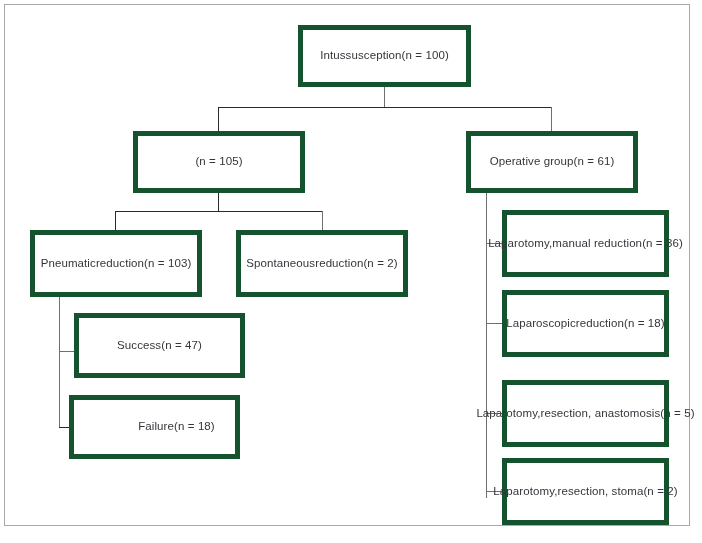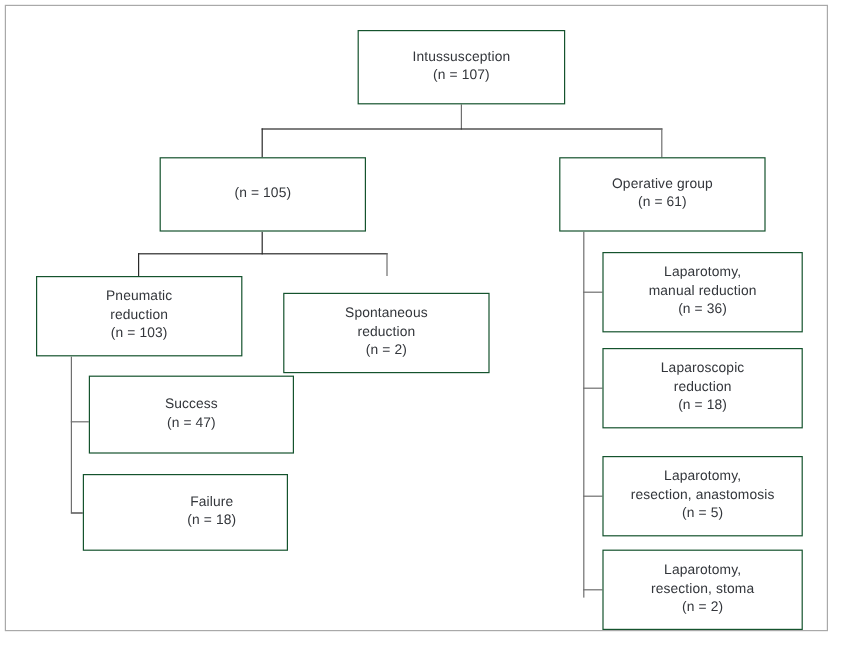--- a/index.html
+++ b/index.html
@@ -25,24 +25,24 @@
     top: 4px;
     width: 686px;
     height: 522px;
     border: 1px solid #a9a9a9;
     box-sizing: border-box;
     background: #ffffff;
   }
   .node {
     position: absolute;
     box-sizing: border-box;
-    border: 1px solid #14532d;
+    border: 5px solid #14532d;
     background: #ffffff;
     display: flex;
-    flex-direction: column;
+    flex-direction: row;
     align-items: center;
     justify-content: center;
     color: #33363b;
     font-size: 11.5px;
     line-height: 15.5px;
     text-align: center;
     letter-spacing: 0.1px;
     z-index: 3;
   }
   .node .line {
@@ -84,39 +84,39 @@
   <div class="conn h dark" style="left:59px; top:427px; width:16px;"></div>
 
   <div class="conn v" style="left:486px; top:193px; height:305px;"></div>
   <div class="conn h" style="left:486px; top:243px; width:17px;"></div>
   <div class="conn h" style="left:486px; top:323px; width:17px;"></div>
   <div class="conn h" style="left:486px; top:413px; width:17px;"></div>
   <div class="conn h" style="left:486px; top:491px; width:17px;"></div>
 
   <div class="node" style="left:298px; top:25px; width:173px; height:62px;">
     <span class="line">Intussusception</span>
-    <span class="line">(n = 107)</span>
+    <span class="line">(n = 100)</span>
   </div>
 
   <div class="node" style="left:133px; top:131px; width:172px; height:62px;">
     <span class="line">(n = 105)</span>
   </div>
 
   <div class="node" style="left:466px; top:131px; width:172px; height:62px;">
     <span class="line">Operative group</span>
     <span class="line">(n = 61)</span>
   </div>
 
   <div class="node" style="left:30px; top:230px; width:172px; height:67px;align-items:center;">
     <span class="line">Pneumatic</span>
     <span class="line">reduction</span>
     <span class="line">(n = 103)</span>
   </div>
 
-  <div class="node" style="left:236px; top:244px; width:172px; height:67px;">
+  <div class="node" style="left:236px; top:230px; width:172px; height:67px;">
     <span class="line">Spontaneous</span>
     <span class="line">reduction</span>
     <span class="line">(n = 2)</span>
   </div>
 
   <div class="node" style="left:74px; top:313px; width:171px; height:65px;">
     <span class="line">Success</span>
     <span class="line">(n = 47)</span>
   </div>
 

